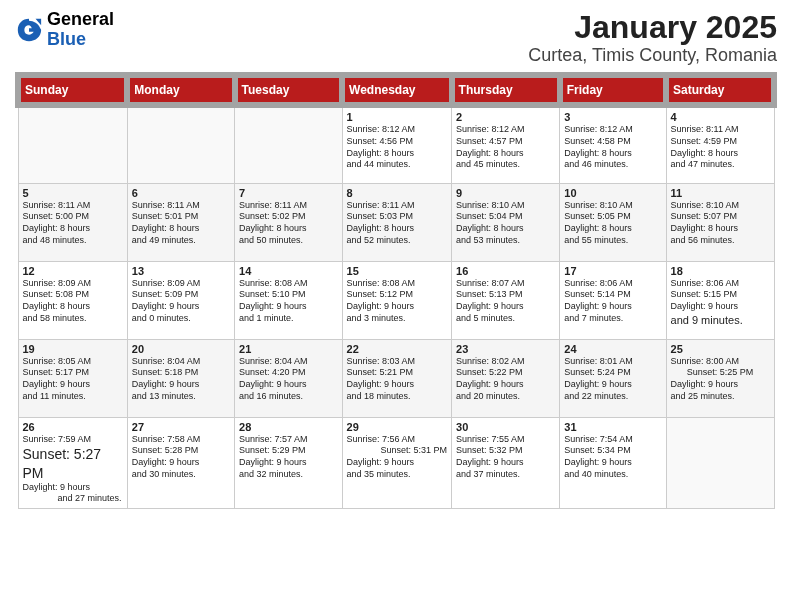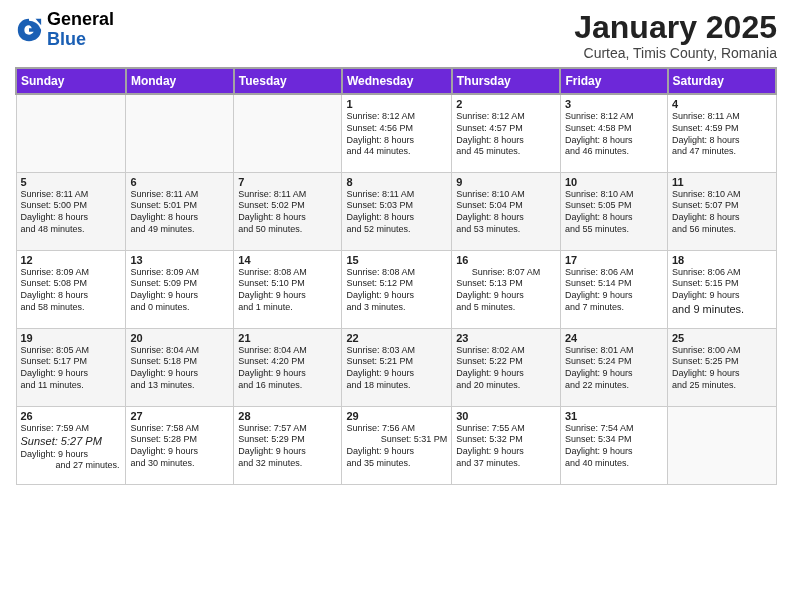--- a/index.html
+++ b/index.html
@@ -41,36 +41,36 @@
     .title-block {
       text-align: right;
     }
     .calendar-title {
       font-size: 32px;
       font-weight: bold;
       color: #222;
       line-height: 1.1;
     }
     .calendar-subtitle {
-      font-size: 14px;
+      font-size: 18px;
       color: #444;
     }
     .calendar {
       width: 100%;
       border-collapse: collapse;
       border: 1px solid #ccc;
     }
     .calendar th {
-      background-color: #6d28d9;
+      background-color: #b91c1c;
       color: #fff;
       font-size: 12px;
       font-weight: bold;
       padding: 5px 4px;
       text-align: left;
-      border: 2px solid #a3a3a3;
+      border: 6px solid #a3a3a3;
     }
     .calendar td {
       vertical-align: top;
       border: 1px solid #ccc;
       padding: 3px 4px;
       font-size: 9.5px;
       color: #222;
       width: 113px;
       height: 78px;
       background: #fff;
@@ -230,21 +230,21 @@
           </td>
           <td>
             <span class="day-number">15</span>
             <span style="display: block; font-size: 9px; line-height: 1.3;">Sunrise: 8:08 AM</span>
             <span style="display: block; font-size: 9px; line-height: 1.3;">Sunset: 5:12 PM</span>
             <span style="display: block; font-size: 9px; line-height: 1.3;">Daylight: 9 hours</span>
             <span style="display: block; font-size: 9px; line-height: 1.3;">and 3 minutes.</span>
           </td>
           <td>
             <span class="day-number">16</span>
-            <span style="display: block; font-size: 9px; line-height: 1.3; text-align: center;">Sunrise: 8:07 AM</span>
+            <span style="display: block; font-size: 9px; line-height: 1.3;">Sunrise: 8:07 AM</span>
             <span style="display: block; font-size: 9px; line-height: 1.3;">Sunset: 5:13 PM</span>
             <span style="display: block; font-size: 9px; line-height: 1.3;">Daylight: 9 hours</span>
             <span style="display: block; font-size: 9px; line-height: 1.3;">and 5 minutes.</span>
           </td>
           <td>
             <span class="day-number">17</span>
             <span style="display: block; font-size: 9px; line-height: 1.3;">Sunrise: 8:06 AM</span>
             <span style="display: block; font-size: 9px; line-height: 1.3;">Sunset: 5:14 PM</span>
             <span style="display: block; font-size: 9px; line-height: 1.3;">Daylight: 9 hours</span>
             <span style="display: block; font-size: 9px; line-height: 1.3;">and 7 minutes.</span>
@@ -296,30 +296,30 @@
           <td>
             <span class="day-number">24</span>
             <span style="display: block; font-size: 9px; line-height: 1.3;">Sunrise: 8:01 AM</span>
             <span style="display: block; font-size: 9px; line-height: 1.3;">Sunset: 5:24 PM</span>
             <span style="display: block; font-size: 9px; line-height: 1.3;">Daylight: 9 hours</span>
             <span style="display: block; font-size: 9px; line-height: 1.3;">and 22 minutes.</span>
           </td>
           <td>
             <span class="day-number">25</span>
             <span style="display: block; font-size: 9px; line-height: 1.3;">Sunrise: 8:00 AM</span>
-            <span style="display: block; font-size: 9px; line-height: 1.3;">Sunset: 5:25 PM</span>
+            <span style="display: block; font-size: 9px; line-height: 1.3; text-align: center;">Sunset: 5:25 PM</span>
             <span style="display: block; font-size: 9px; line-height: 1.3;">Daylight: 9 hours</span>
             <span style="display: block; font-size: 9px; line-height: 1.3;">and 25 minutes.</span>
           </td>
         </tr>
         <tr>
           <td>
             <span class="day-number">26</span>
             <span style="display: block; font-size: 9px; line-height: 1.3;">Sunrise: 7:59 AM</span>
-            <span style="display: block; font-size: 11px; line-height: 1.3; font-style: italic;">Sunset: 5:27 PM</span>
+            <span style="display: block; font-size: 14px; line-height: 1.3;">Sunset: 5:27 PM</span>
             <span style="display: block; font-size: 9px; line-height: 1.3;">Daylight: 9 hours</span>
             <span style="display: block; font-size: 9px; line-height: 1.3; margin-left: 35px;">and 27 minutes.</span>
           </td>
           <td>
             <span class="day-number">27</span>
             <span style="display: block; font-size: 9px; line-height: 1.3;">Sunrise: 7:58 AM</span>
             <span style="display: block; font-size: 9px; line-height: 1.3;">Sunset: 5:28 PM</span>
             <span style="display: block; font-size: 9px; line-height: 1.3;">Daylight: 9 hours</span>
             <span style="display: block; font-size: 9px; line-height: 1.3;">and 30 minutes.</span>
           </td>

